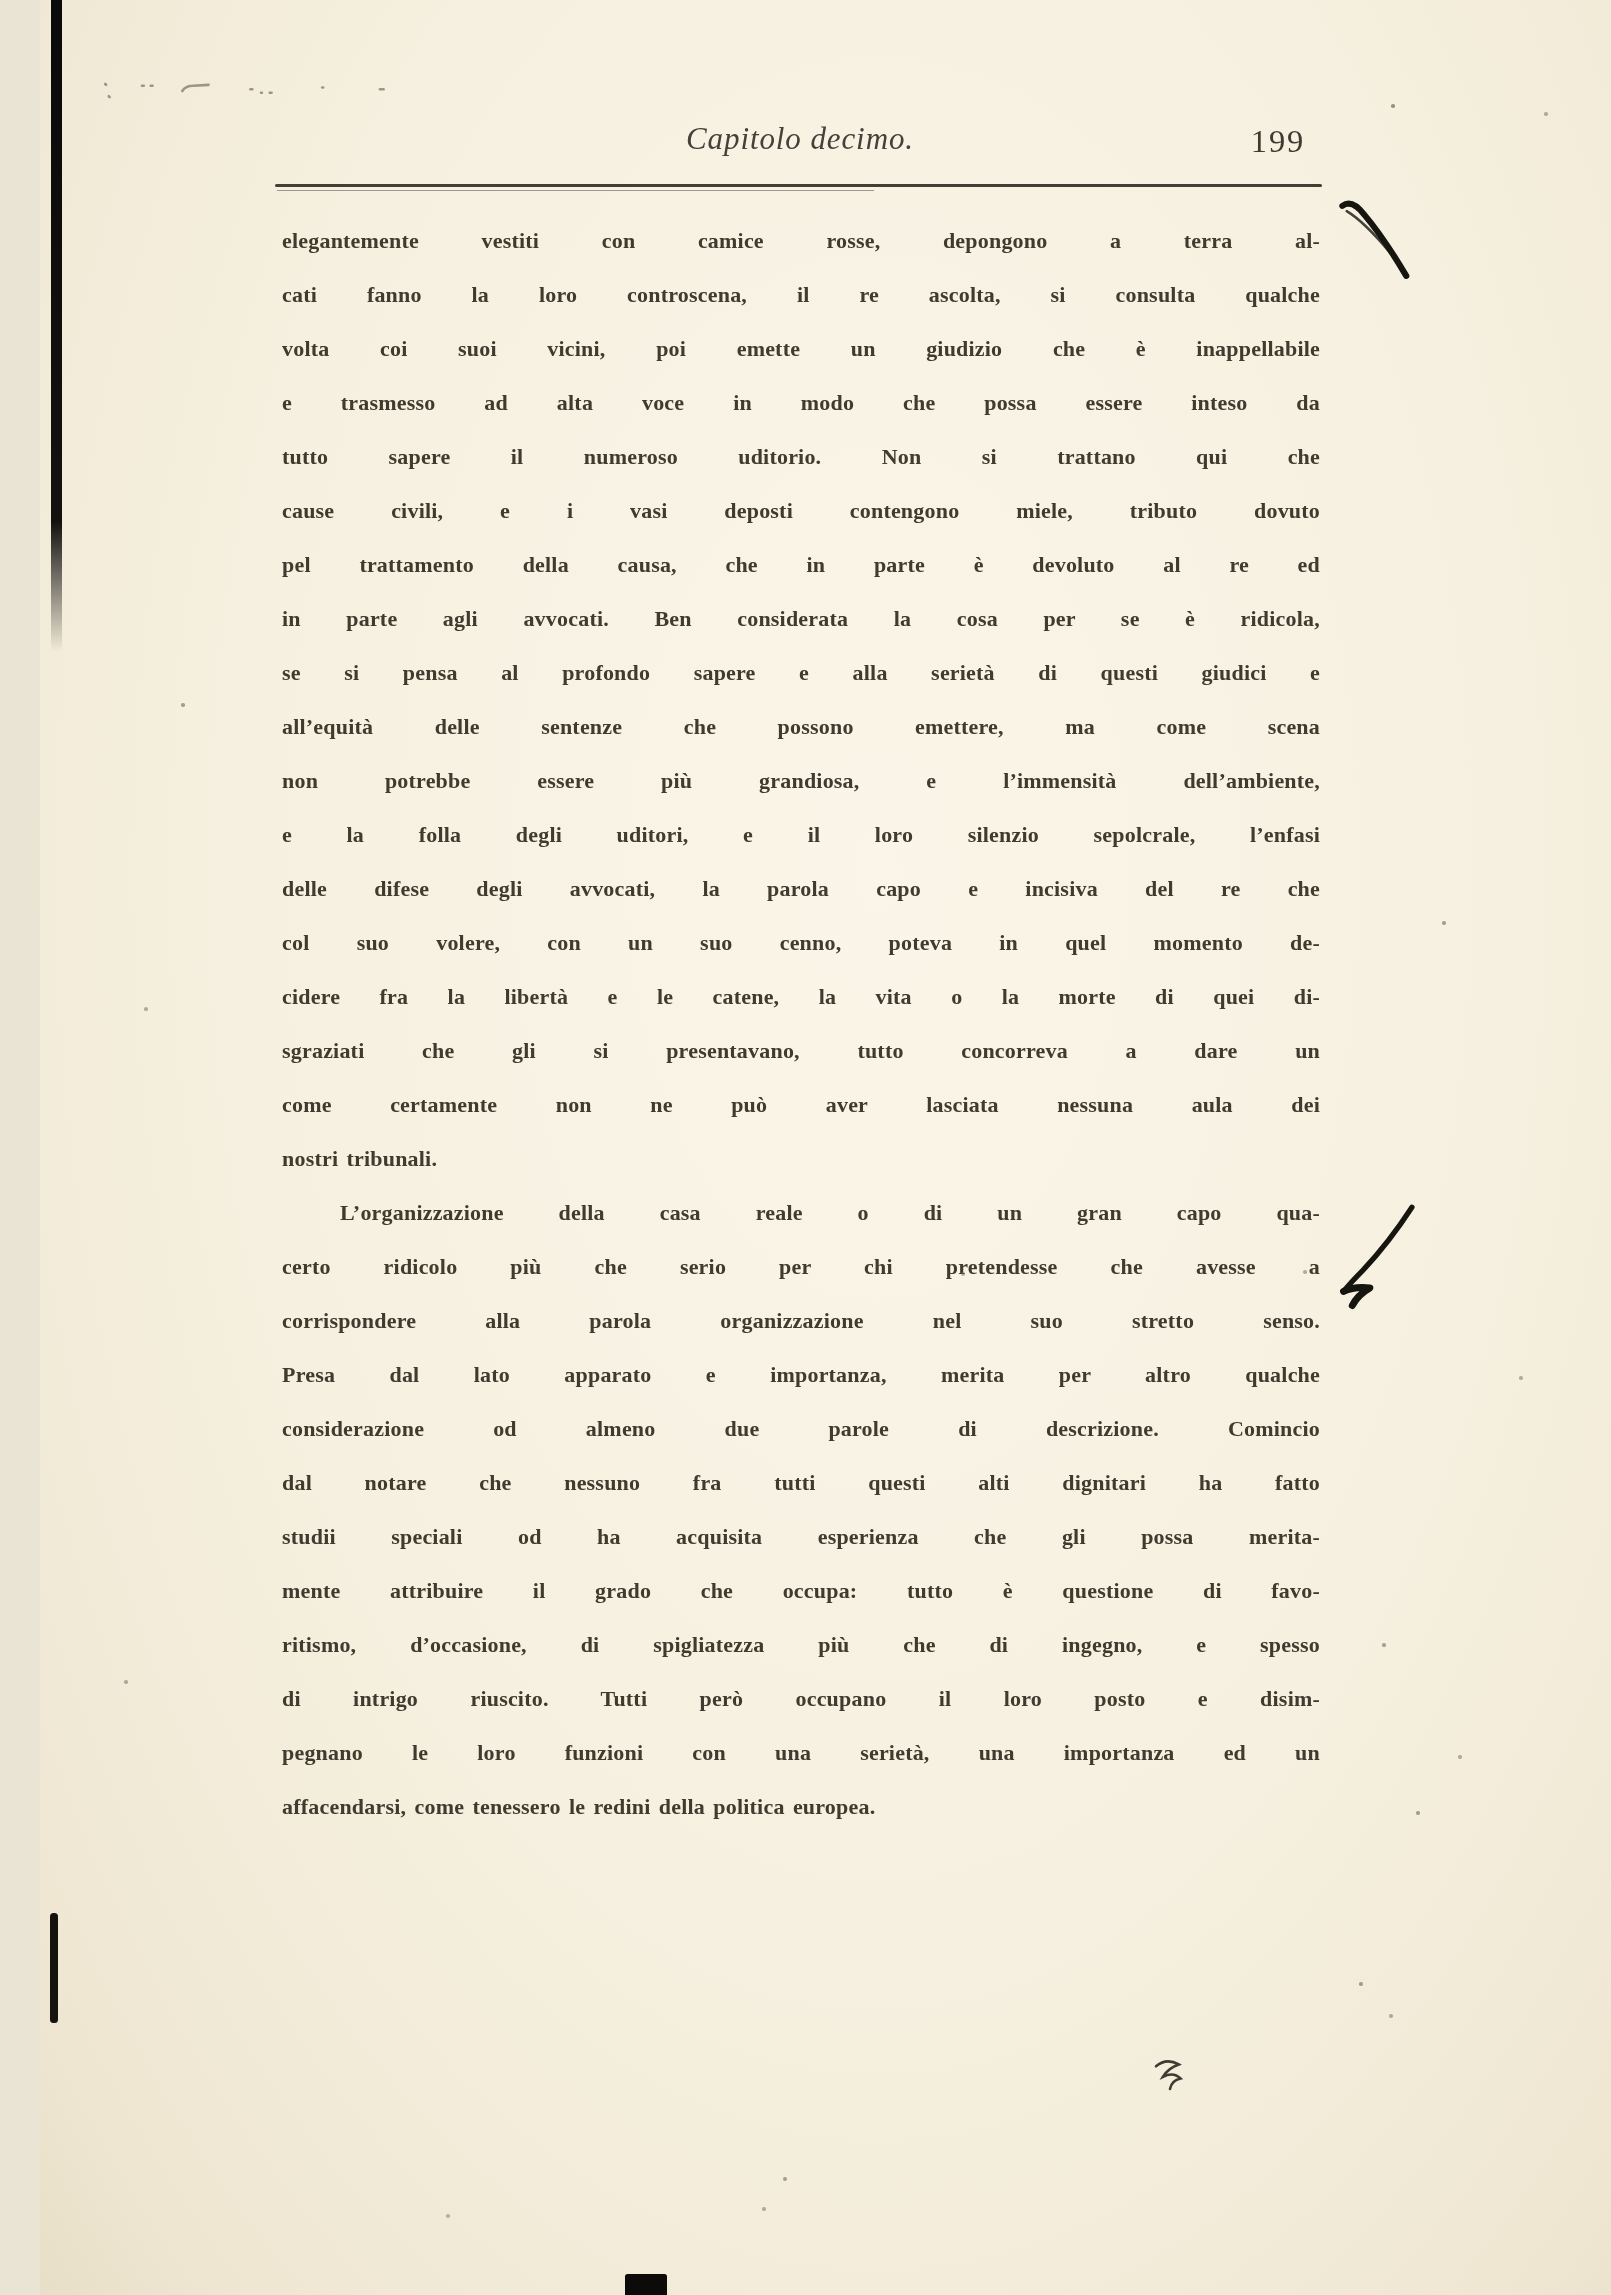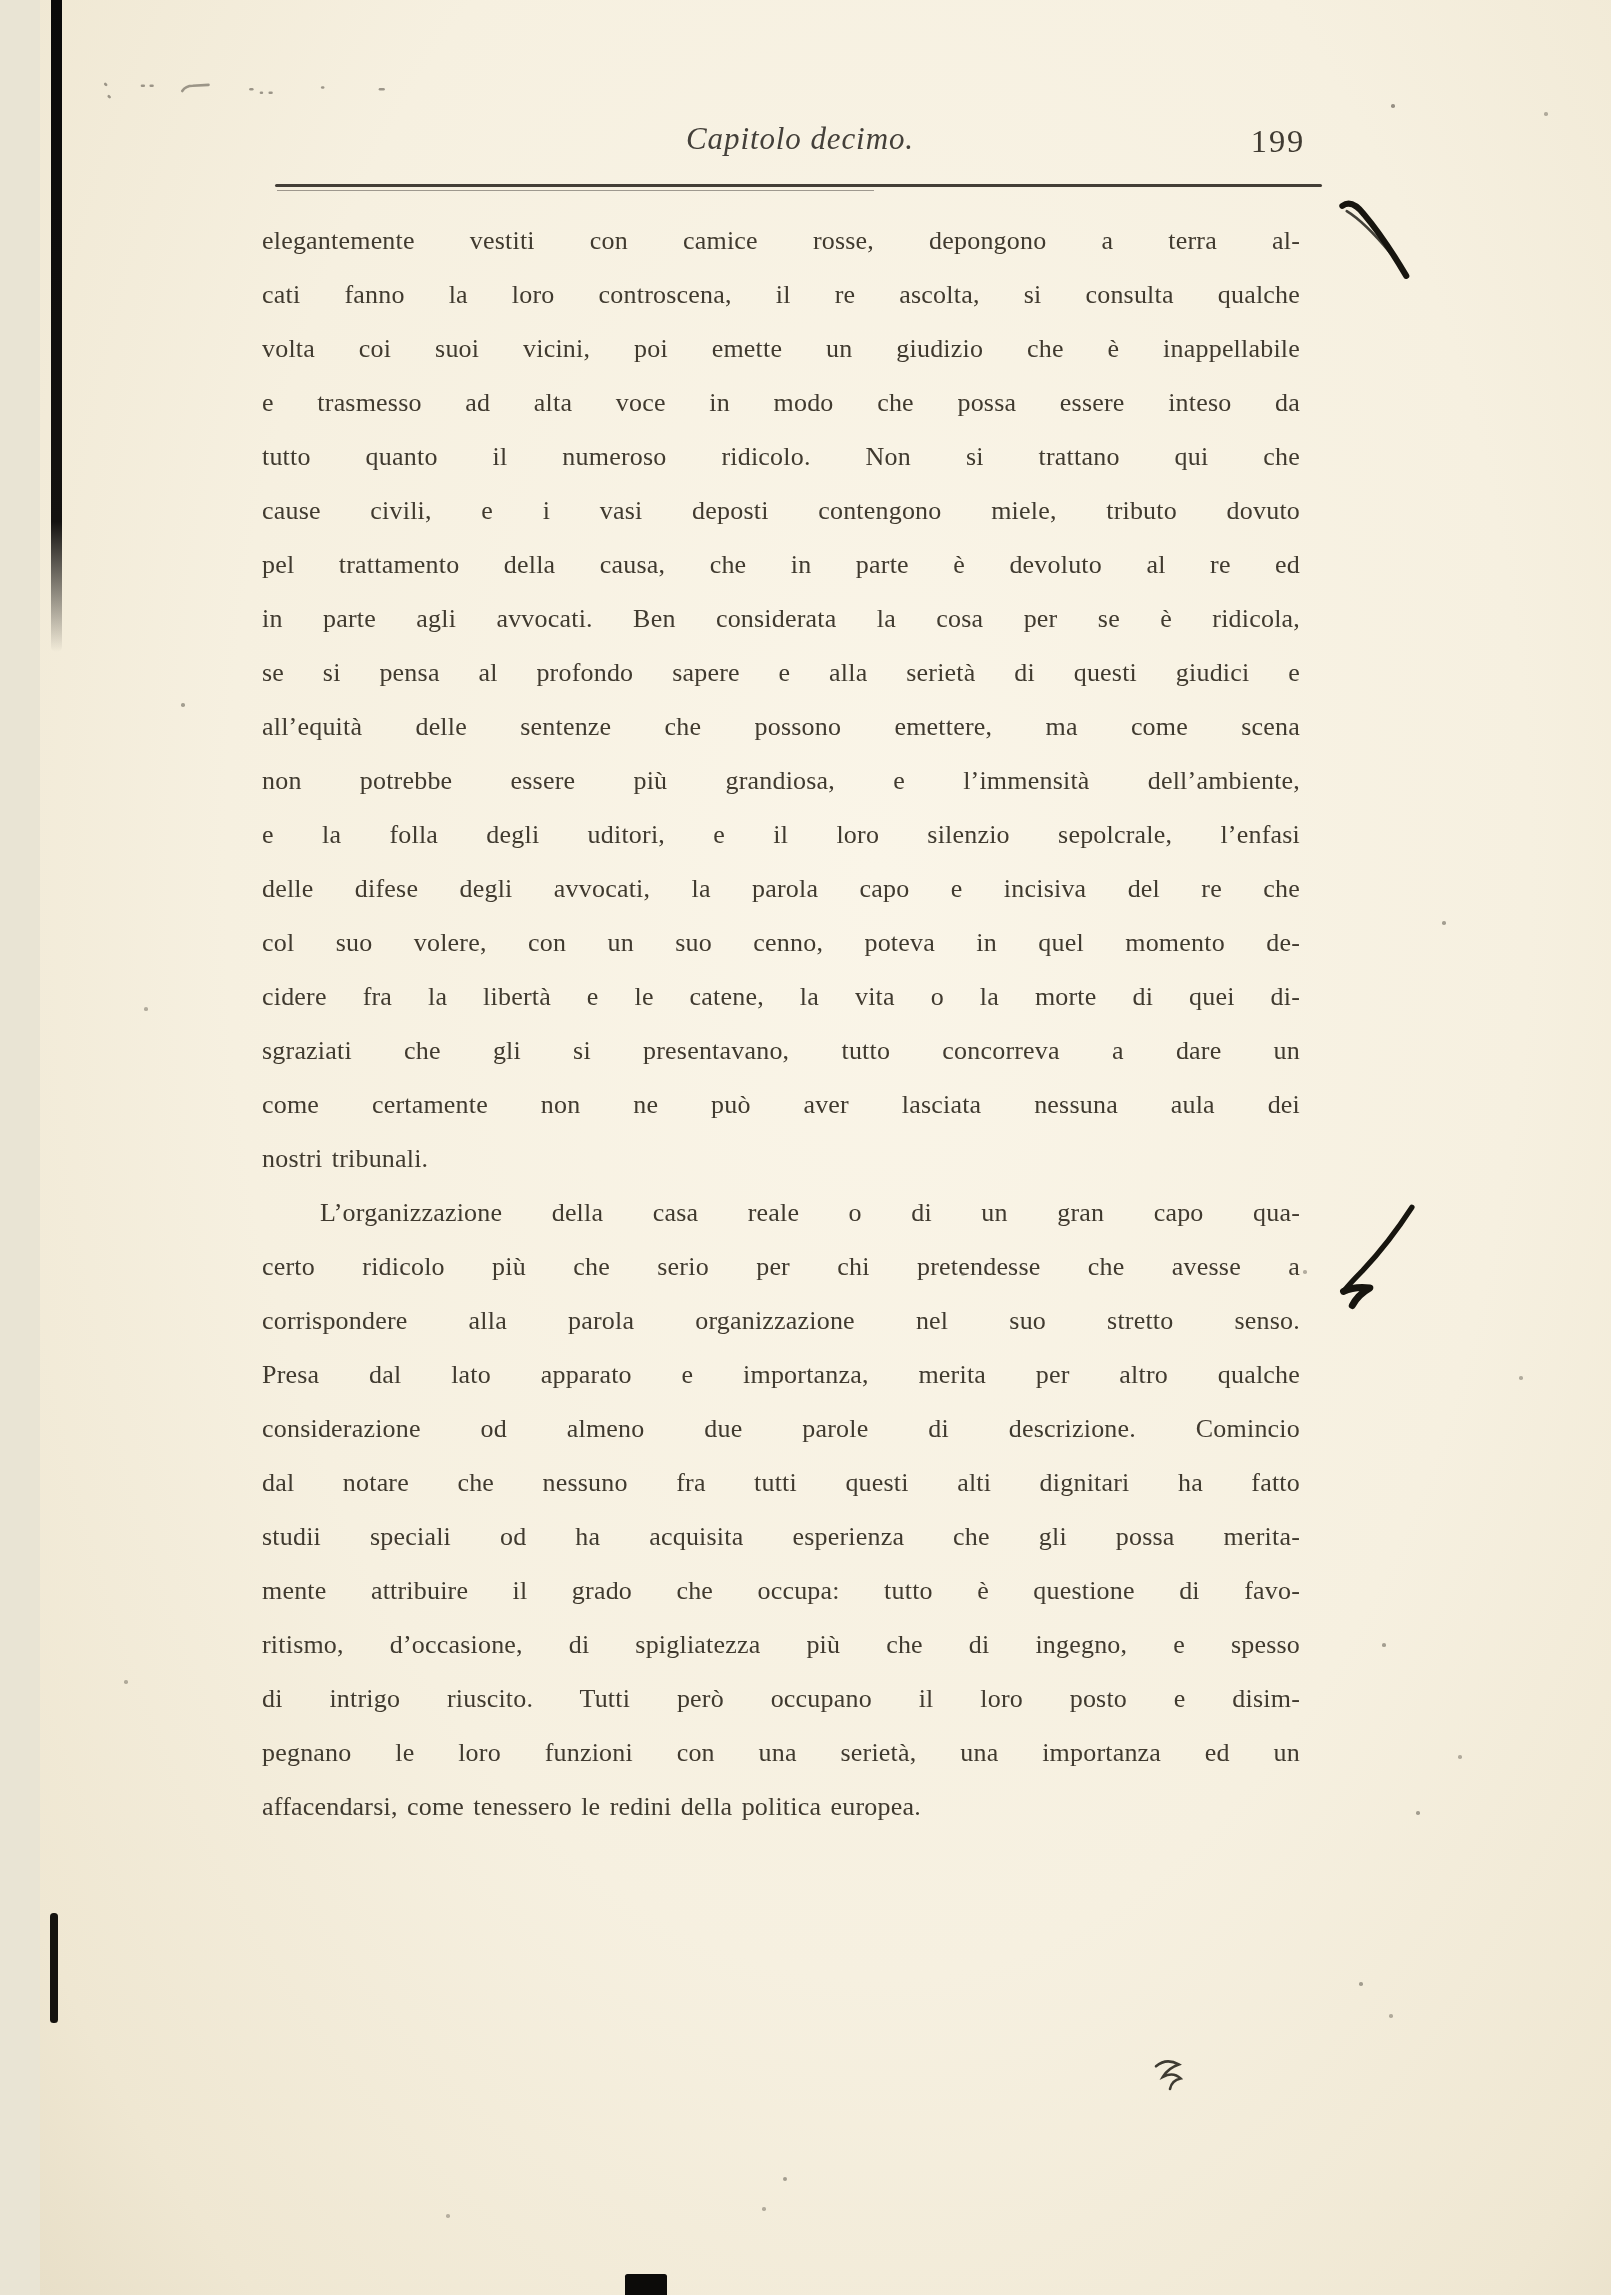--- a/index.html
+++ b/index.html
@@ -60,27 +60,28 @@
     width: 597px;
     height: 0.9px;
     background: #55504a;
     opacity: .55;
   }
 
   
   .text-block {
     position: absolute;
     top: 214px;
-    left: 222px;
+    left: 242px;
     width: 1038px;
-    font-size: 26px;
+    font-size: 22px;
     line-height: 54px;
     word-spacing: 2.6px;
     letter-spacing: 0.2px;
     color: #403a2f;
+    font-weight: bold;
   }
   .text-line {
     text-align: justify;
     text-align-last: justify;
     white-space: normal;
     height: 54px;
     overflow: hidden;
   }
   .text-line.last {
     text-align-last: left;
@@ -141,21 +142,21 @@
     <div class="page-number">199</div>
   </div>
   <div class="header-rule"></div>
   <div class="header-rule-2"></div>
 
   <div class="text-block">
       <div class="text-line">elegantemente vestiti con camice rosse, depongono a terra al-</div>
       <div class="text-line">cati fanno la loro controscena, il re ascolta, si consulta qualche</div>
       <div class="text-line">volta coi suoi vicini, poi emette un giudizio che è inappellabile</div>
       <div class="text-line">e trasmesso ad alta voce in modo che possa essere inteso da</div>
-      <div class="text-line">tutto quanto il numeroso ridicolo. Non si trattano qui che</div>
+      <div class="text-line">tutto sapere il numeroso uditorio. Non si trattano qui che</div>
       <div class="text-line">cause civili, e i vasi deposti contengono miele, tributo dovuto</div>
       <div class="text-line">pel trattamento della causa, che in parte è devoluto al re ed</div>
       <div class="text-line">in parte agli avvocati. Ben considerata la cosa per se è ridicola,</div>
       <div class="text-line">se si pensa al profondo sapere e alla serietà di questi giudici e</div>
       <div class="text-line">all’equità delle sentenze che possono emettere, ma come scena</div>
       <div class="text-line">non potrebbe essere più grandiosa, e l’immensità dell’ambiente,</div>
       <div class="text-line">e la folla degli uditori, e il loro silenzio sepolcrale, l’enfasi</div>
       <div class="text-line">delle difese degli avvocati, la parola capo e incisiva del re che</div>
       <div class="text-line">col suo volere, con un suo cenno, poteva in quel momento de-</div>
       <div class="text-line">cidere fra la libertà e le catene, la vita o la morte di quei di-</div>

